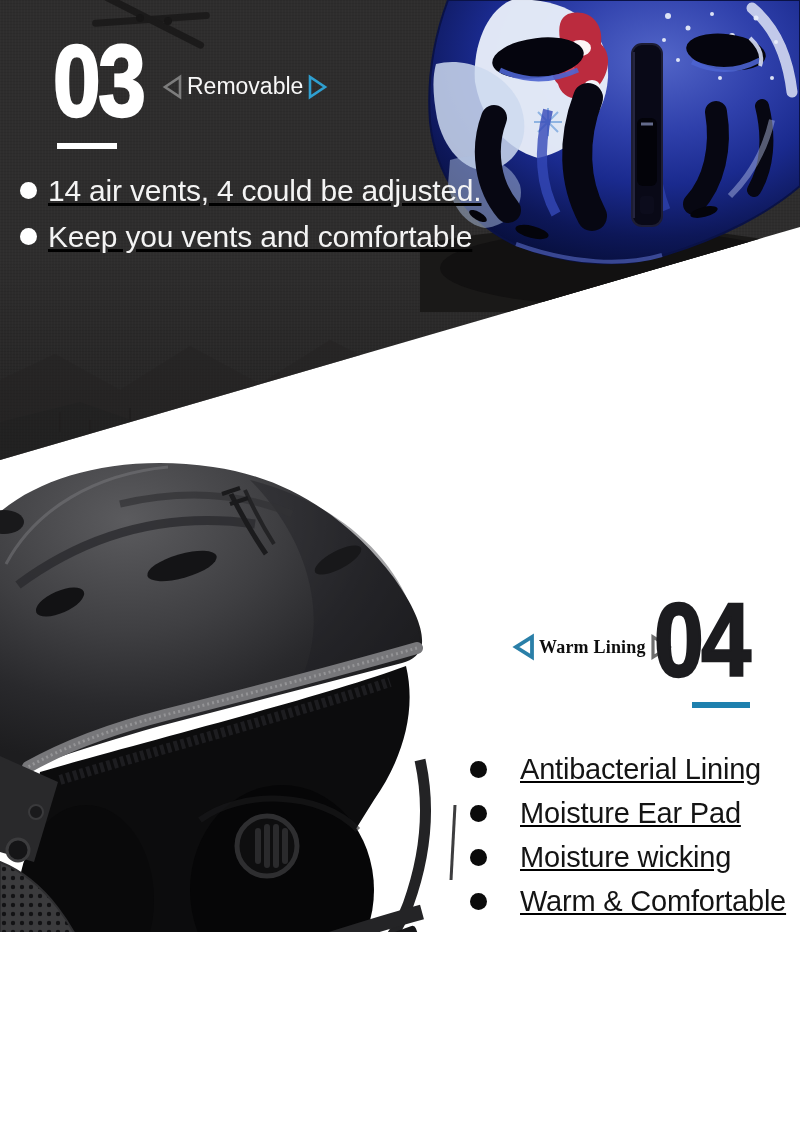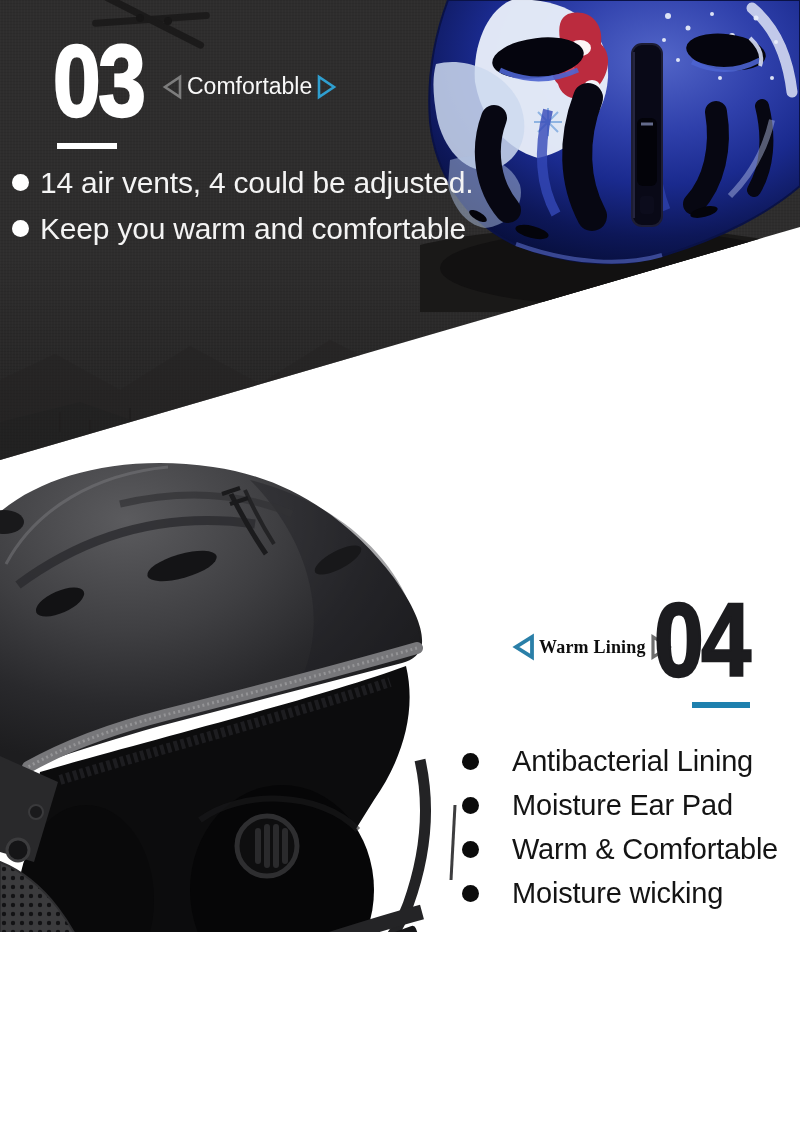--- a/index.html
+++ b/index.html
@@ -32,21 +32,21 @@
   .hero-number { left:53px; top:30px; font-size:102px; color:#ffffff; transform:scaleX(.84); }
   .hero-rule { position:absolute; left:57px; top:143px; width:60px; height:6px; background:#ffffff; }
 
   .tagline { position:absolute; display:flex; align-items:center; }
   .hero-tagline { left:160px; top:73px; gap:3px; }
   .hero-tagline .lbl { font-size:23px; color:#f8f8f8; }
   .warm-tagline { left:511px; top:633px; gap:2px;font-family:Liberation Serif, serif; }
   .warm-tagline .lbl { font-size:18px; font-weight:bold; color:#0e0e0e; letter-spacing:.2px; }
   .tri { display:block; }
 
-  .bullets { list-style:none; margin:0; padding:0; position:absolute; }
+  .bullets { list-style:none; margin:8px; padding:0; position:absolute;text-decoration:underline; }
   .bullets li { display:flex; align-items:center; }
   .dot { border-radius:50%; flex:0 0 auto; }
 
   .hero-bullets { left:12px; top:165px; }
   .hero-bullets li { margin-bottom:11px; font-size:30px; line-height:35px; color:#f4f4f4; letter-spacing:-.2px; }
   .hero-bullets .dot { width:17px; height:17px; background:#ffffff; margin-right:11px; }
 
   
   .warm { position:absolute; inset:0; }
   .black-helmet { position:absolute; left:0; top:460px; }
@@ -150,34 +150,34 @@
       <path d="M96,244 C150,264 205,266 242,255" stroke="#5a6cc8" stroke-width="4" fill="none" opacity=".6"></path>
     </svg>
 
     <div class="big-number hero-number">03</div>
     <div class="hero-rule"></div>
 
     <div class="tagline hero-tagline">
       <svg class="tri" width="24" height="26" viewBox="0 0 24 26">
         <polygon points="20,3 20,23 5,13" fill="none" stroke-width="2.6" stroke="#7d7d7d"></polygon>
       </svg>
-      <span class="lbl">Comfortable</span>
+      <span class="lbl">Removable</span>
       <svg class="tri" width="24" height="26" viewBox="0 0 24 26">
         <polygon points="4,3 4,23 19,13" fill="none" stroke-width="2.6" stroke="#2f9fd0"></polygon>
       </svg>
     </div>
 
     <ul class="bullets hero-bullets">
       <li>
         <span class="dot"></span>
         <span>14 air vents, 4 could be adjusted.</span>
       </li>
       <li>
         <span class="dot"></span>
-        <span>Keep you warm and comfortable</span>
+        <span>Keep you vents and comfortable</span>
       </li>
     </ul>
   </section>
 
   <section class="warm">
 
     <svg class="black-helmet" width="470" height="664" viewBox="0 0 470 664">
       <defs>
         <radialGradient id="shellHi" cx="30%" cy="18%" r="78%">
           <stop offset="0" stop-color="#5b5b5e"></stop>
@@ -282,21 +282,21 @@
       <li>
         <span class="dot"></span>
         <span>Antibacterial Lining</span>
       </li>
       <li>
         <span class="dot"></span>
         <span>Moisture Ear Pad</span>
       </li>
       <li>
         <span class="dot"></span>
+        <span>Moisture wicking</span>
+      </li>
+      <li>
+        <span class="dot"></span>
         <span>Warm &amp; Comfortable</span>
-      </li>
-      <li>
-        <span class="dot"></span>
-        <span>Moisture wicking</span>
       </li>
     </ul>
   </section>
 </div>
 
 </body></html>

